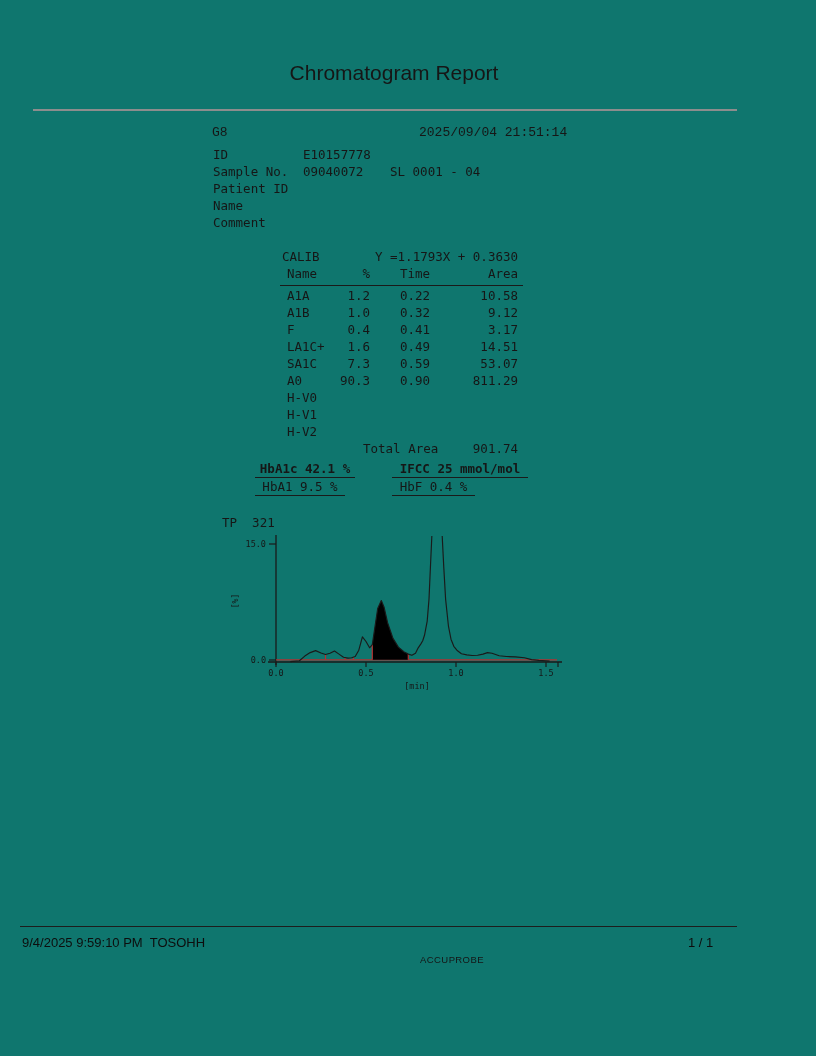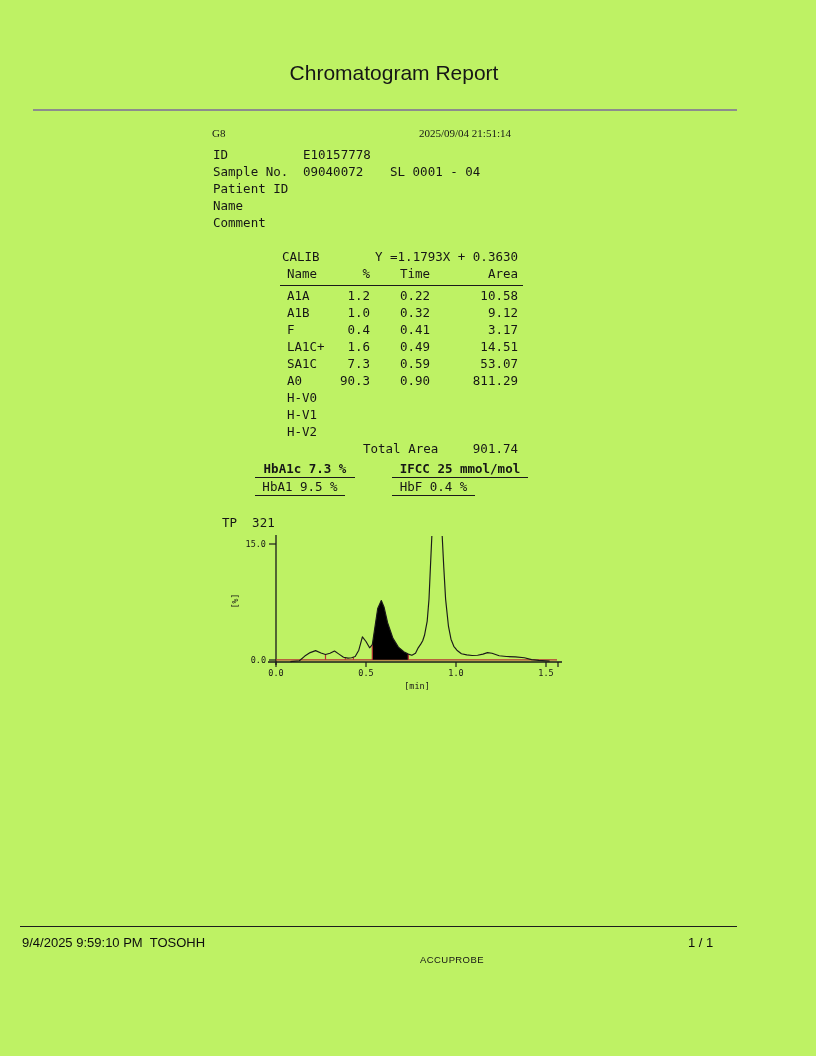--- a/index.html
+++ b/index.html
@@ -1,23 +1,23 @@
 <!DOCTYPE html>
 <html><head>
 <meta charset="utf-8">
 <style>
   html,body{margin:0;padding:0;background:#ffffff;}
-  .page{position:relative;width:816px;height:1056px;background:#bef264;overflow:hidden;
+  .page{position:relative;width:816px;height:1056px;background:#0f766e;overflow:hidden;
         font-family:"Liberation Sans",sans-serif;color:#111;}
   .abs{position:absolute;}
   .title{font-size:21px;font-weight:400;color:#161616;white-space:pre;transform:translateX(-50%);}
   .hrule{border-top:2px solid #8d8d8d;height:0;}
   .mono{font-family:"DejaVu Sans Mono",monospace;font-size:12.5px;line-height:14px;
         white-space:pre;color:#161616;}
-  .mono-sm{font-family:Liberation Serif, serif;font-size:11px;line-height:12px;
+  .mono-sm{font-family:Liberation Mono, monospace;font-size:13px;line-height:12px;
         white-space:pre;color:#161616;}
   .trow{position:absolute;left:0;width:716px;height:14px;}
   .cname{position:absolute;left:287px;}
   .cr{position:absolute;text-align:right;}
   .c-pct{left:300px;width:70px;}
   .c-time{left:360px;width:70px;}
   .c-area{left:418px;width:100px;}
   .theadrule{border-top:1.4px solid #1a1a1a;height:0;}
   .resbox{position:absolute;text-align:center;border-bottom:1.6px solid #1a1a1a;height:15px;}
   .bold{font-weight:bold;}
@@ -113,21 +113,21 @@
   </div>
   <div class="trow" style="top:425px;">
     <span class="cname mono">H-V2</span>
   </div>
 
   <div class="trow" style="top:442px;">
     <span class="abs mono" style="left:363px;">Total Area</span>
     <span class="cr c-area mono">901.74</span>
   </div>
 
-  <div class="resbox mono bold" style="left:255px;top:462px;width:100px;">HbA1c 7.3 %</div>
+  <div class="resbox mono bold" style="left:255px;top:462px;width:100px;">HbA1c 42.1 %</div>
   <div class="resbox mono bold" style="left:392px;top:462px;width:136px;">IFCC 25 mmol/mol</div>
   <div class="resbox mono" style="left:255px;top:480px;width:90px;">HbA1 9.5 %</div>
   <div class="resbox mono" style="left:392px;top:480px;width:83px;">HbF 0.4 %</div>
 
   <div class="abs mono" style="left:222px;top:516px;">TP  321</div>
 
   <svg class="abs" style="left:220px;top:515px;" width="350" height="185" viewBox="0 0 350 185">
     <defs>
       <clipPath id="plotclip">
           <rect x="40" y="21" width="306" height="150"></rect>

